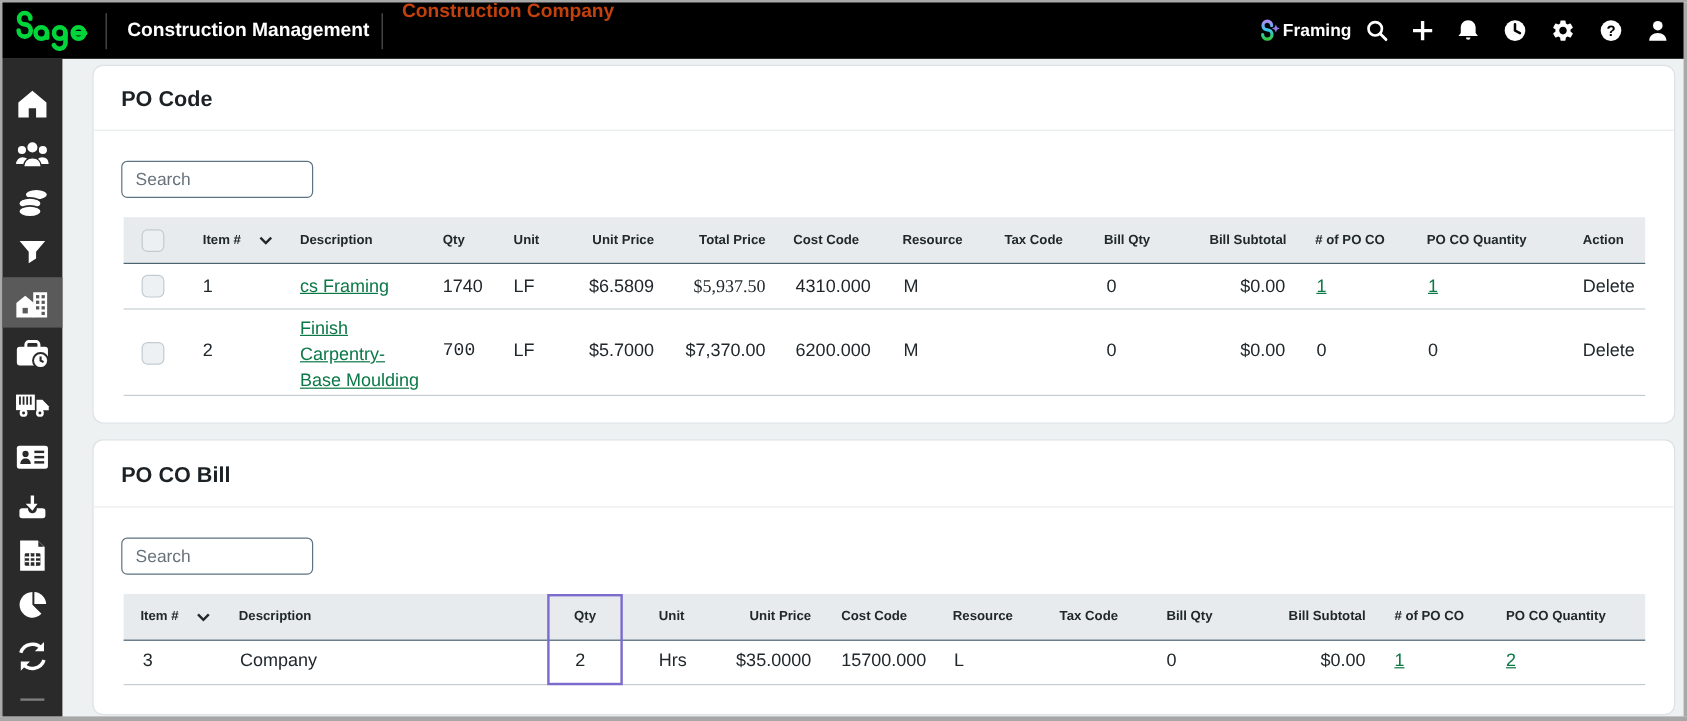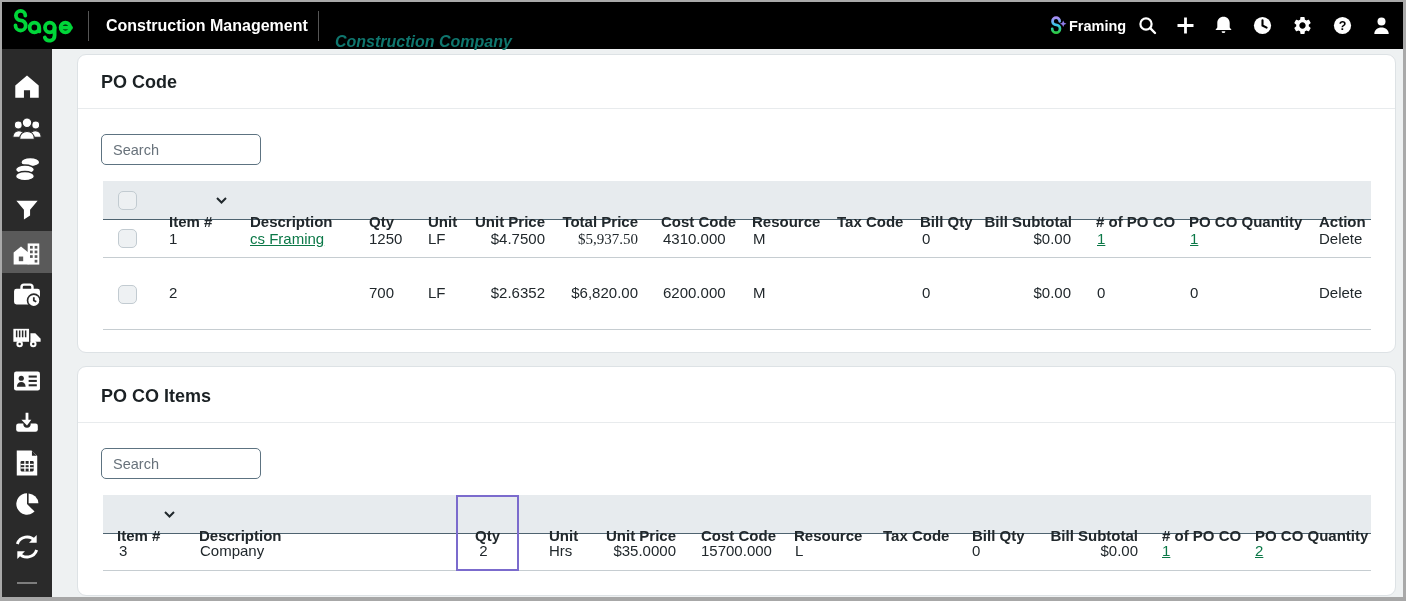--- a/index.html
+++ b/index.html
@@ -3,21 +3,21 @@
 <meta charset="utf-8">
 <style>
   * { margin:0; padding:0; box-sizing:border-box; }
   html,body { width:1406px; height:601px; background:#fff; }
   .page { position:relative; width:1406px; height:601px; overflow:hidden;
           font-family:"Liberation Sans", sans-serif; background:#eef1f2; }
   .abs { position:absolute; }
   .t { position:absolute; white-space:nowrap; color:#21282c; font-size:15px; line-height:20px; }
   .b { font-weight:bold; }
   .g { color:#0b7847; text-decoration:underline; }
-  .hdr { font-weight:bold; font-size:15px;margin-top:22px; }
+  .hdr { font-weight:bold; font-size:11px; }
   .cb { position:absolute; width:19px; height:19px; border:1px solid #c2cbd1; border-radius:5px; background:#edf0f2; }
 </style>
 </head>
 <body>
 <div class="page">
 
   <div class="abs" style="left:0;top:0;width:1406px;height:2px;background:#a9a9a9;"></div>
   <div class="abs" style="left:0;top:2px;width:2px;height:595px;background:#a9a9a9;"></div>
   <div class="abs" style="left:1403px;top:2px;width:3px;height:595px;background:#a9a9a9;"></div>
   <div class="abs" style="left:0;top:597px;width:1406px;height:4px;background:#a7a7a7;"></div>
@@ -28,21 +28,21 @@
     <circle cx="22.4" cy="19.5" r="4.8"></circle>
     <path d="M27.3 20 v3.4"></path>
     <circle cx="37.8" cy="19.5" r="4.8"></circle>
     <path d="M42.6 19.5 v8 a5.1 5.1 0 0 1 -9.8 2"></path>
     <circle cx="53.4" cy="19.5" r="4.8"></circle>
     <path d="M50.2 19.7 h8.8"></path>
   </svg>
   <div class="abs" style="left:88px;top:11px;width:1px;height:30px;background:#555;"></div>
   <div class="t b" style="left:106px;top:16px;color:#fff;font-size:16px;">Construction Management</div>
   <div class="abs" style="left:318px;top:11px;width:1px;height:30px;background:#555;"></div>
-  <div class="t b" style="left:335px;top:32px;color:#0f766e;font-size:16px;font-style:italic;">Construction Company</div>
+  <div class="t b" style="left:335px;top:0;color:#c2410c;font-size:16px;">Construction Company</div>
   <svg class="abs" style="left:1048px;top:15px;" width="20" height="22" viewBox="0 0 20 22">
     <defs>
         <linearGradient id="cg" x1="0" y1="0" x2="0" y2="1">
       <stop offset="0" stop-color="#a98df5"></stop>
           <stop offset="0.5" stop-color="#35c8e8"></stop>
           <stop offset="1" stop-color="#2ecb44"></stop>
     </linearGradient>
       </defs>
     <path d="M10.2 3.1 A3.6 3.6 0 1 0 6.6 6.7 A3.9 3.9 0 1 1 2.7 10.6" transform="translate(1.5,3.2)" fill="none" stroke="url(#cg)" stroke-width="2.7" stroke-linecap="round"></path>
     <path d="M15.2 5.4 l1 2.3 2.3 1 -2.3 1 -1 2.3 -1-2.3 -2.3-1 2.3-1 z" fill="#8f7bea"></path>
@@ -193,49 +193,50 @@
   <div class="t hdr" style="left:920px;top:190px;">Bill Qty</div>
   <div class="t hdr" style="right:334px;top:190px;">Bill Subtotal</div>
   <div class="t hdr" style="left:1096px;top:190px;"># of PO CO</div>
   <div class="t hdr" style="left:1189px;top:190px;">PO CO Quantity</div>
   <div class="t hdr" style="left:1319px;top:190px;">Action</div>
 
   <div class="abs" style="left:103px;top:257px;width:1268px;height:1px;background:#c6cdd1;"></div>
   <div class="cb" style="left:118px;top:229px;background:#eef1f3;"></div>
   <div class="t" style="left:169px;top:229px;">1</div>
   <div class="t g" style="left:250px;top:229px;">cs Framing</div>
-  <div class="t" style="left:369px;top:229px;">1250</div>
+  <div class="t" style="left:369px;top:229px;">1740</div>
   <div class="t" style="left:428px;top:229px;">LF</div>
-  <div class="t" style="right:861px;top:229px;">$4.7500</div>
+  <div class="t" style="right:861px;top:229px;">$6.5809</div>
   <div class="t" style="right:768px;top:229px;font-family:Liberation Serif, serif;">$5,937.50</div>
   <div class="t" style="left:663px;top:229px;">4310.000</div>
   <div class="t" style="left:753px;top:229px;">M</div>
   <div class="t" style="left:922px;top:229px;">0</div>
   <div class="t" style="right:335px;top:229px;">$0.00</div>
   <div class="t g" style="left:1097px;top:229px;">1</div>
   <div class="t g" style="left:1190px;top:229px;">1</div>
   <div class="t" style="left:1319px;top:229px;">Delete</div>
 
   <div class="abs" style="left:103px;top:329px;width:1268px;height:1px;background:#c6cdd1;"></div>
   <div class="cb" style="left:118px;top:285px;background:#eef1f3;"></div>
   <div class="t" style="left:169px;top:283px;">2</div>
-  <div class="t" style="left:369px;top:283px;">700</div>
+  <div class="t g" style="left:250px;top:263px;line-height:22px;white-space:normal;width:105px;">Finish Carpentry-Base Moulding</div>
+  <div class="t" style="left:369px;top:283px;font-family:Liberation Mono, monospace;">700</div>
   <div class="t" style="left:428px;top:283px;">LF</div>
-  <div class="t" style="right:861px;top:283px;">$2.6352</div>
-  <div class="t" style="right:768px;top:283px;">$6,820.00</div>
+  <div class="t" style="right:861px;top:283px;">$5.7000</div>
+  <div class="t" style="right:768px;top:283px;">$7,370.00</div>
   <div class="t" style="left:663px;top:283px;">6200.000</div>
   <div class="t" style="left:753px;top:283px;">M</div>
   <div class="t" style="left:922px;top:283px;">0</div>
   <div class="t" style="right:335px;top:283px;">$0.00</div>
   <div class="t" style="left:1097px;top:283px;">0</div>
   <div class="t" style="left:1190px;top:283px;">0</div>
   <div class="t" style="left:1319px;top:283px;">Delete</div>
 
   <div class="abs" style="left:77px;top:366px;width:1319px;height:230px;background:#fff;border:1px solid #dde2e5;border-radius:9px;"></div>
-  <div class="t b" style="left:101px;top:386px;font-size:18px;color:#1b2124;">PO CO Items</div>
+  <div class="t b" style="left:101px;top:386px;font-size:18px;color:#1b2124;">PO CO Bill</div>
   <div class="abs" style="left:78px;top:422px;width:1317px;height:1px;background:#e8ebed;"></div>
   <div class="abs" style="left:101px;top:448px;width:160px;height:31px;border:1.5px solid #5d7381;border-radius:5px;background:#fff;"></div>
   <div class="t" style="left:113px;top:454px;color:#68727b;font-size:14.5px;">Search</div>
 
   <div class="abs" style="left:103px;top:495px;width:1268px;height:39px;background:#e7ebee;border-bottom:1px solid #4e6370;"></div>
   <div class="t hdr" style="left:117px;top:504px;">Item #</div>
   <svg class="abs" style="left:163px;top:510px;" width="13" height="9" viewBox="0 0 13 9">
       <polyline points="2,2 6.5,6.5 11,2" fill="none" stroke="#21282c" stroke-width="2"></polyline>
     </svg>
   <div class="t hdr" style="left:199px;top:504px;">Description</div>

